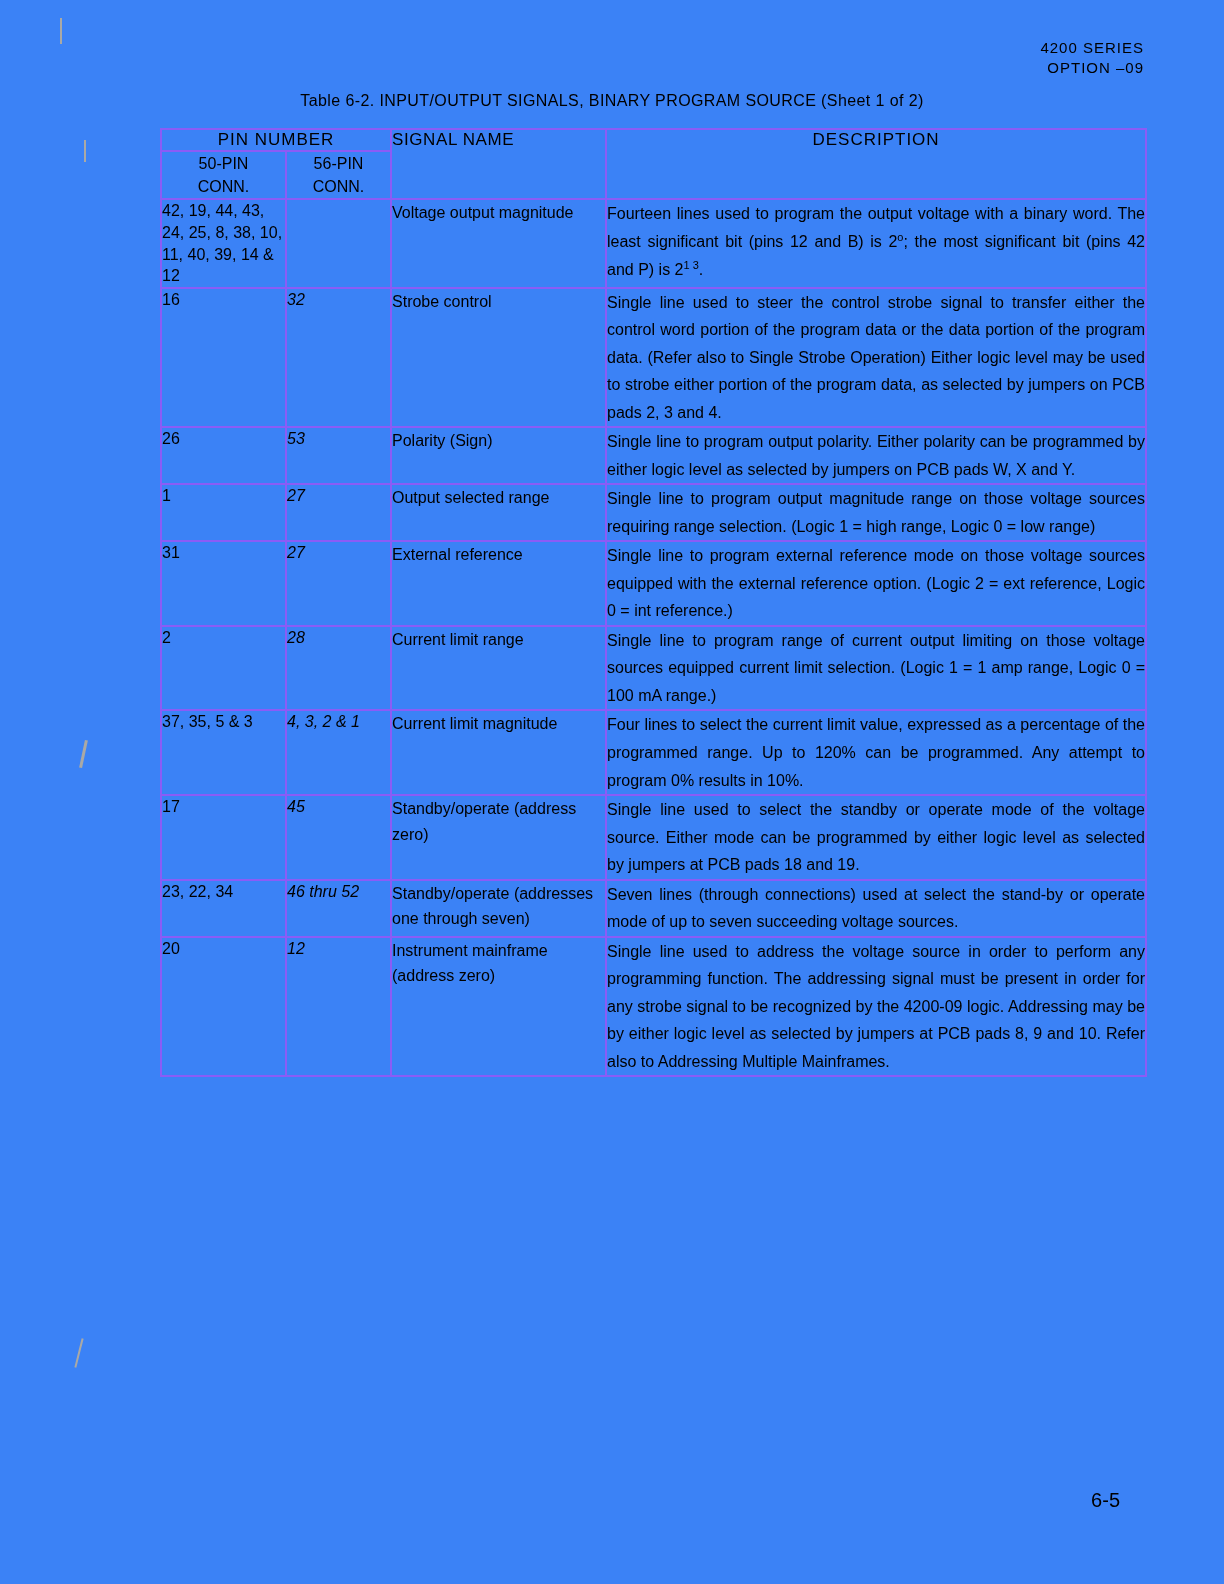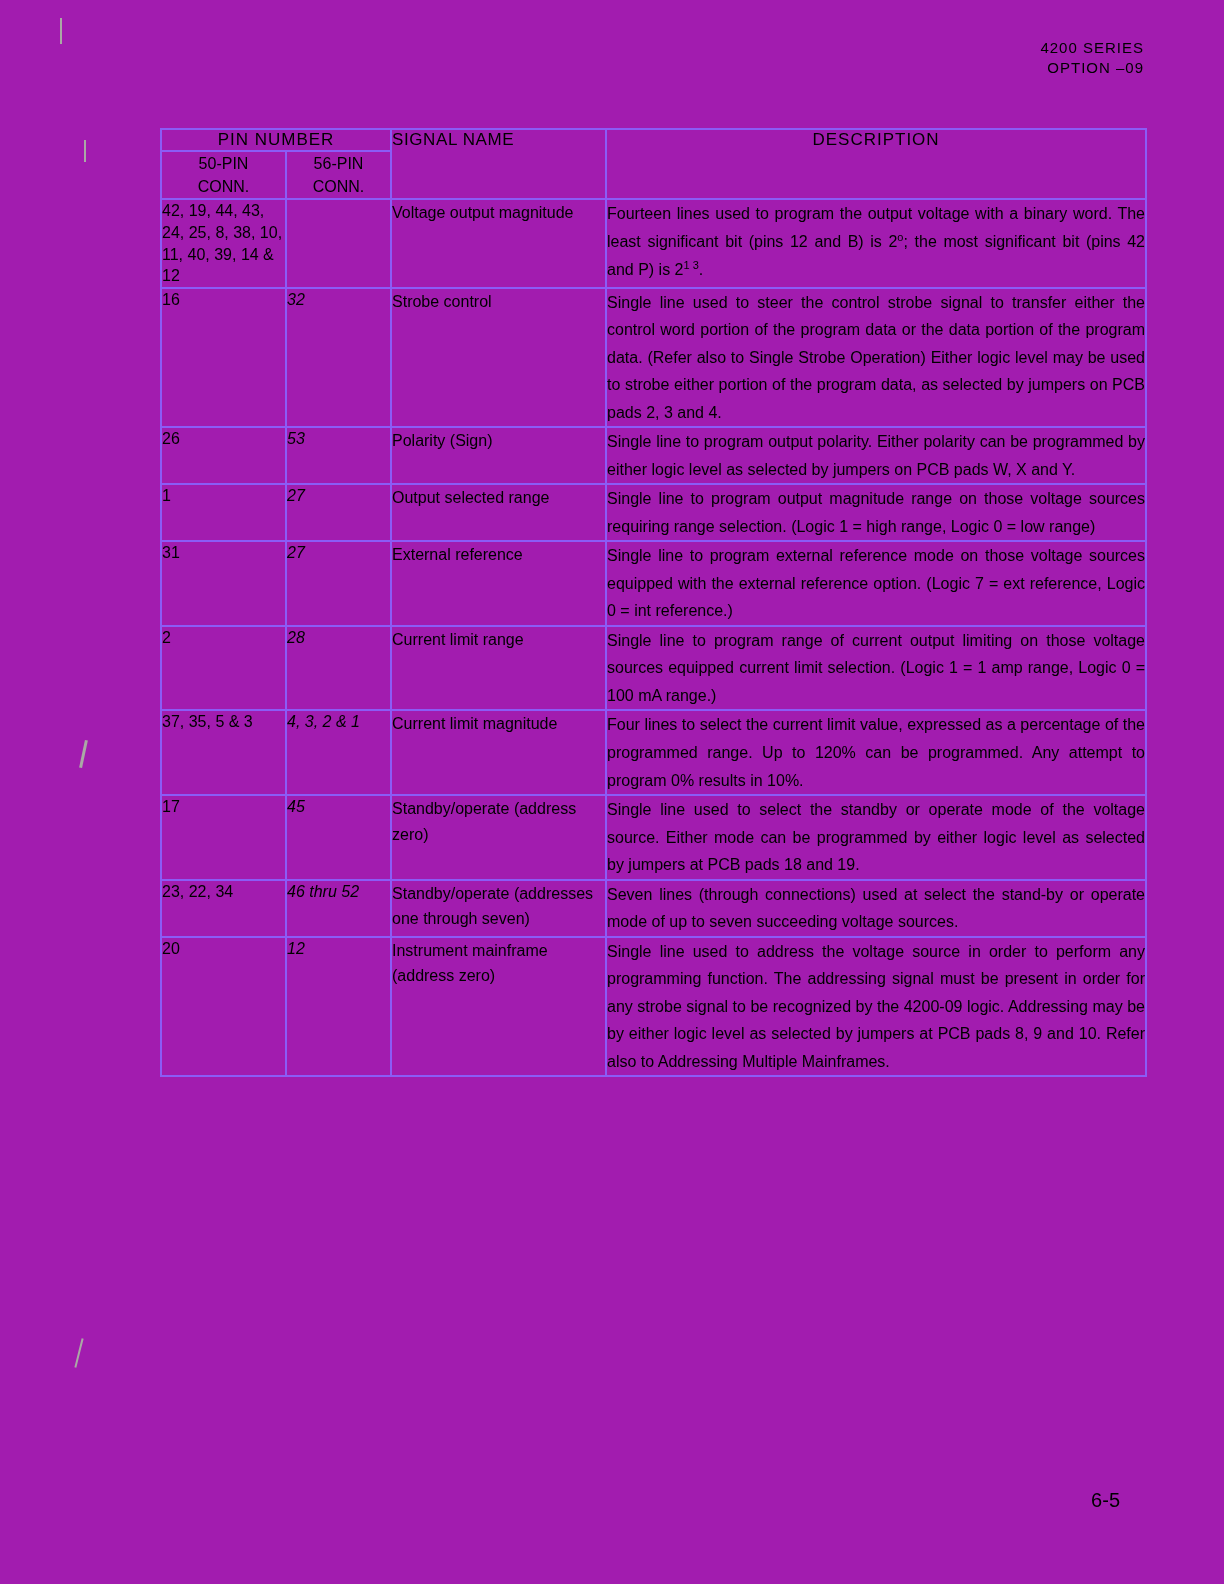--- a/index.html
+++ b/index.html
@@ -13,21 +13,21 @@
     position: relative;
     font-family: "Liberation Sans", sans-serif;
     color: #000000;
     overflow: hidden;
   }
   .page {
     position: absolute;
     left: 0; top: 0;
     width: 1224px;
     height: 1584px;
-    background: #a21caf;
+    background: #3b82f6;
   }
   
   .edge-mark {
     position: absolute;
     background: #aaa9a5;
   }
   .header-block {
     position: absolute;
     right: 80px;
     top: 38px;
@@ -122,20 +122,21 @@
   <div class="edge-mark" style="left:60px; top:18px; width:2px; height:26px;"></div>
   <div class="edge-mark" style="left:84px; top:140px; width:2px; height:22px;"></div>
   <div class="edge-mark" style="left:82px; top:740px; width:3px; height:28px; transform:rotate(12deg);"></div>
   <div class="edge-mark" style="left:78px; top:1338px; width:2px; height:30px; transform:rotate(14deg);"></div>
 
   <div class="header-block">
     <div>4200 SERIES</div>
     <div>OPTION –09</div>
   </div>
 
+  <div class="table-caption">Table 6-2.   INPUT/OUTPUT SIGNALS, BINARY PROGRAM SOURCE (Sheet 1 of 2)</div>
 
   <div class="table-wrap">
     <table class="signals">
       <colgroup>
         <col style="width:125px">
         <col style="width:105px">
         <col style="width:215px">
         <col style="width:540px">
       </colgroup>
       <thead>
@@ -184,21 +185,21 @@
           <td class="pin50">1</td>
           <td class="pin56">27</td>
           <td class="signame">Output selected range</td>
           <td class="descr">Single line to program output magnitude range on those voltage sources requiring range selection.  (Logic 1 = high range, Logic 0 = low range)</td>
         </tr>
 
         <tr>
           <td class="pin50">31</td>
           <td class="pin56">27</td>
           <td class="signame">External  reference</td>
-          <td class="descr">Single line to program external reference mode on those voltage sources equipped with the external reference option.  (Logic  7  =  ext  reference,  Logic  0  =  int  reference.)</td>
+          <td class="descr">Single line to program external reference mode on those voltage sources equipped with the external reference option.  (Logic  2  =  ext  reference,  Logic  0  =  int  reference.)</td>
         </tr>
 
         <tr>
           <td class="pin50">2</td>
           <td class="pin56">28</td>
           <td class="signame">Current  limit range</td>
           <td class="descr">Single line to program range of current output limiting on those voltage sources equipped current limit selection.  (Logic  1  =  1  amp  range,  Logic  0  =  100  mA  range.)</td>
         </tr>
 
         <tr>

